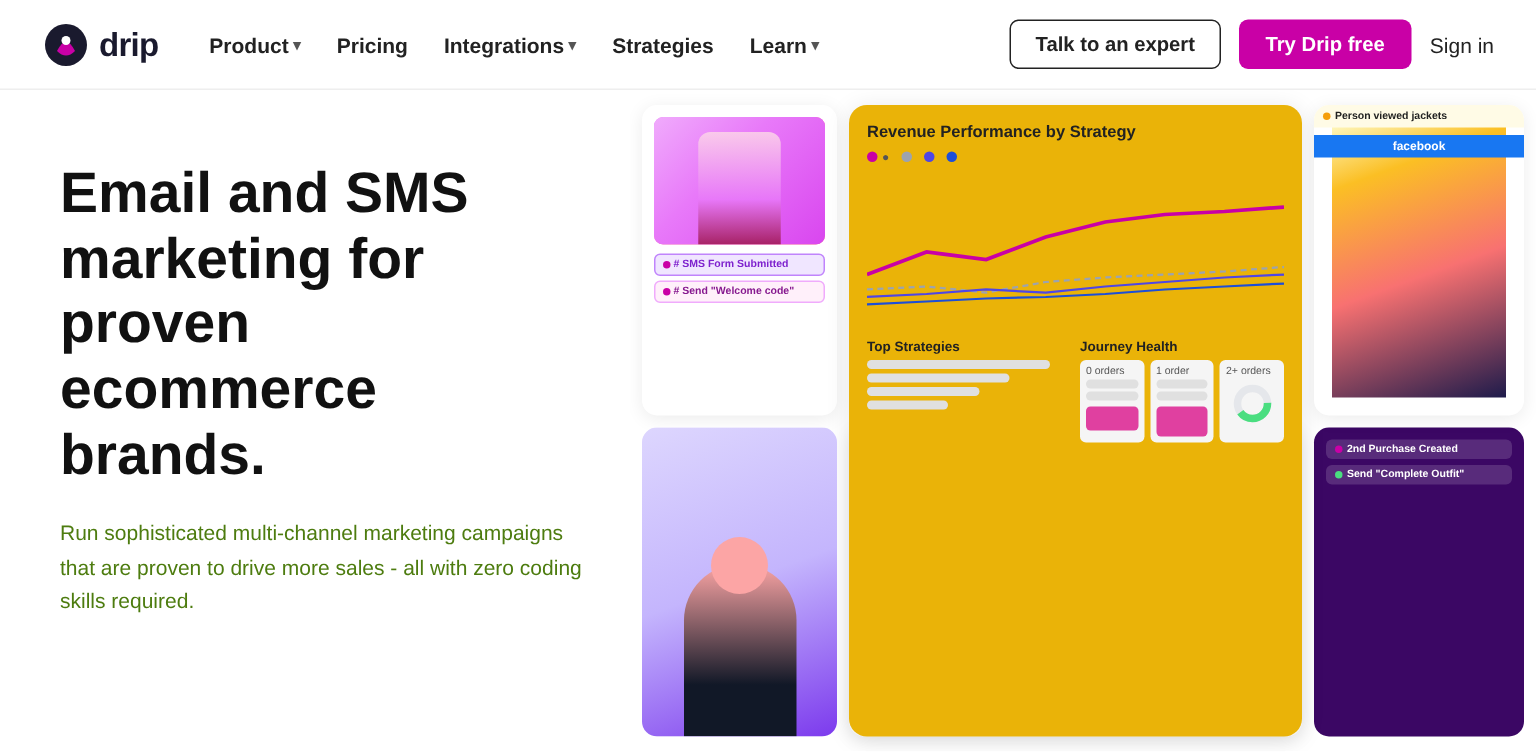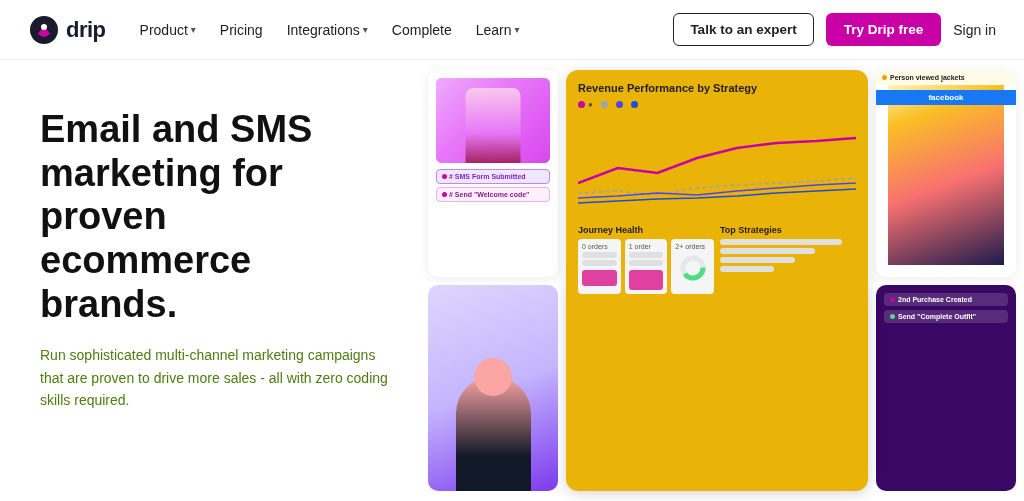--- a/index.html
+++ b/index.html
@@ -11,21 +11,21 @@
       padding: 0 28px; height: 60px; border-bottom: 1px solid #eee;
       background: #fff;
     }
     .nav-left { display: flex; align-items: center; gap: 4px; }
     .logo { display: flex; align-items: center; gap: 6px; margin-right: 20px; }
     .logo-icon { width: 32px; height: 32px; }
     .logo-text { font-size: 22px; font-weight: 700; color: #1a1a2e; letter-spacing: -0.5px; }
     .nav-item {
       display: flex; align-items: center; gap: 3px;
       padding: 6px 10px; font-size: 14px; color: #222; cursor: pointer;
-      font-weight: 400;
+      font-weight: 700;
     }
     .chevron { font-size: 10px; color: #555; }
     .nav-right { display: flex; align-items: center; gap: 12px; }
     .btn-talk {
       border: 1.5px solid #222; border-radius: 6px;
       padding: 8px 16px; font-size: 13.5px; font-weight: 600;
       background: #fff; cursor: pointer; color: #222;
     }
     .btn-try {
       border: none; border-radius: 6px;
@@ -191,21 +191,21 @@
       <span class="chevron">▾</span>
     </div>
     <div class="nav-item">
       <span>Pricing</span>
     </div>
     <div class="nav-item">
       <span>Integrations</span>
       <span class="chevron">▾</span>
     </div>
     <div class="nav-item">
-      <span>Complete</span>
+      <span>Strategies</span>
     </div>
     <div class="nav-item">
       <span>Learn</span>
       <span class="chevron">▾</span>
     </div>
   </div>
   <div class="nav-right">
     <button class="btn-talk">Talk to an expert</button>
     <button class="btn-try">Try Drip free</button>
     <span class="btn-signin">Sign in</span>
@@ -262,20 +262,29 @@
 
         <polyline points="0,80 40,78 80,82 120,75 160,72 200,70 240,68 280,65" fill="none" stroke="#9ca3af" stroke-width="1.5" stroke-dasharray="4,3"></polyline>
 
         <polyline points="0,85 40,83 80,80 120,82 160,78 200,75 240,72 280,70" fill="none" stroke="#4f46e5" stroke-width="1.5"></polyline>
 
         <polyline points="0,90 40,88 80,86 120,85 160,83 200,80 240,78 280,76" fill="none" stroke="#1d4ed8" stroke-width="1.5"></polyline>
       </svg>
 
       
       <div class="journey-row">
+        <div class="journey-section">
+          <div class="journey-title">Top Strategies</div>
+          <div class="top-strategies-list">
+            <div class="strat-item" style="width:90%;"></div>
+            <div class="strat-item" style="width:70%;"></div>
+            <div class="strat-item" style="width:55%;"></div>
+            <div class="strat-item" style="width:40%;"></div>
+          </div>
+        </div>
         <div class="journey-section">
           <div class="journey-title">Journey Health</div>
           <div class="order-cols">
             <div class="order-col">
               <div class="order-col-title">0 orders</div>
               <div class="gray-bar"></div>
               <div class="gray-bar"></div>
               <div class="pink-bar"></div>
             </div>
             <div class="order-col">
@@ -289,29 +298,20 @@
 
               <div style="display:flex;justify-content:center;margin-top:4px;">
                 <svg width="28" height="28" viewBox="0 0 28 28">
                   <circle cx="14" cy="14" r="10" fill="none" stroke="#e5e7eb" stroke-width="5"></circle>
                   <circle cx="14" cy="14" r="10" fill="none" stroke="#4ade80" stroke-width="5" stroke-dasharray="25 37" stroke-dashoffset="0"></circle>
                 </svg>
               </div>
             </div>
           </div>
         </div>
-        <div class="journey-section">
-          <div class="journey-title">Top Strategies</div>
-          <div class="top-strategies-list">
-            <div class="strat-item" style="width:90%;"></div>
-            <div class="strat-item" style="width:70%;"></div>
-            <div class="strat-item" style="width:55%;"></div>
-            <div class="strat-item" style="width:40%;"></div>
-          </div>
-        </div>
       </div>
     </div>
 
     <div class="person-card">
       <div class="person-tag">
         <div class="yellow-dot"></div>
         <span>Person viewed jackets</span>
       </div>
       <div class="fb-bar">facebook</div>
       <div class="person-img" style="height:100%;background:linear-gradient(160deg,#fef9c3 0%,#fbbf24 20%,#f87171 55%,#1e1b4b 100%);"></div>

